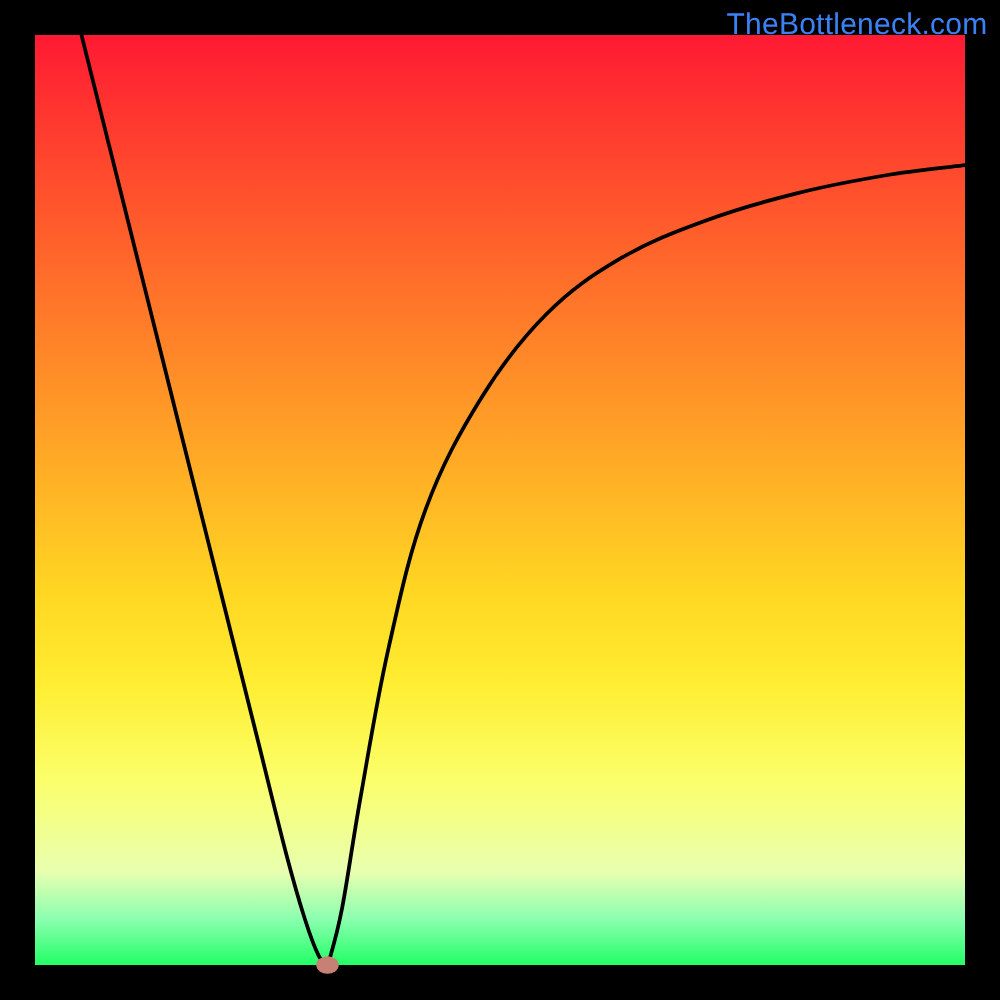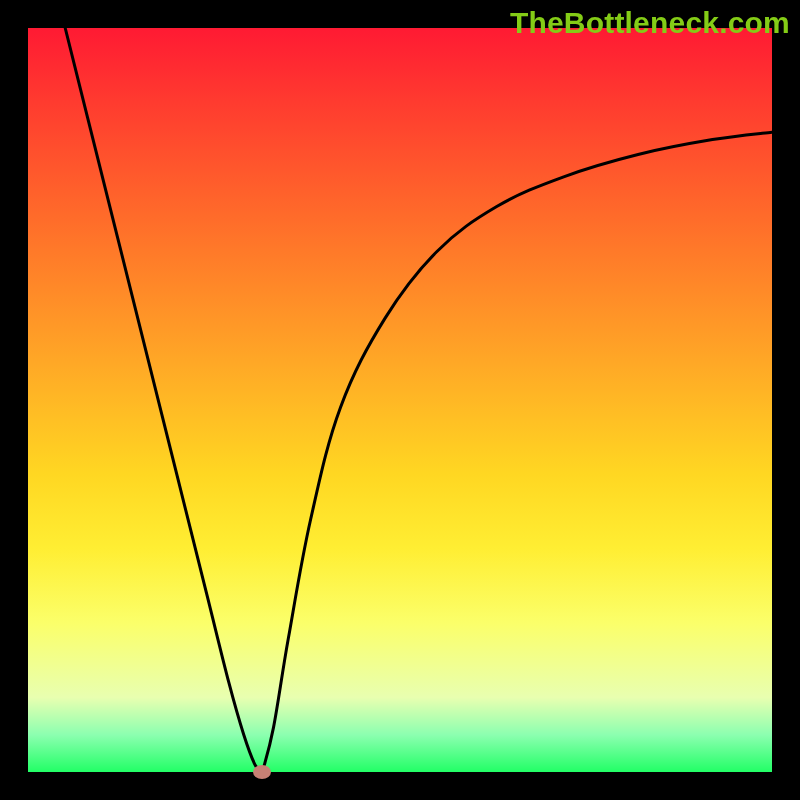--- a/index.html
+++ b/index.html
@@ -28,23 +28,23 @@
     left: 28px;
     top: 28px;
     width: 744px;
     height: 744px;
     pointer-events: none;
   }
   .watermark {
     position: absolute;
     top: 6px;
     right: 10px;
-    color: #84cc16;
-    font-size: 30px;
-    font-weight: 700;
+    color: #3b82f6;
+    font-size: 24px;
+    font-weight: 400;
     letter-spacing: 0.2px;
   }
   .dot {
     position: absolute;
     width: 18px;
     height: 14px;
     background: #c78074;
     border-radius: 50%;
     transform: translate(-50%, -50%);
   }

